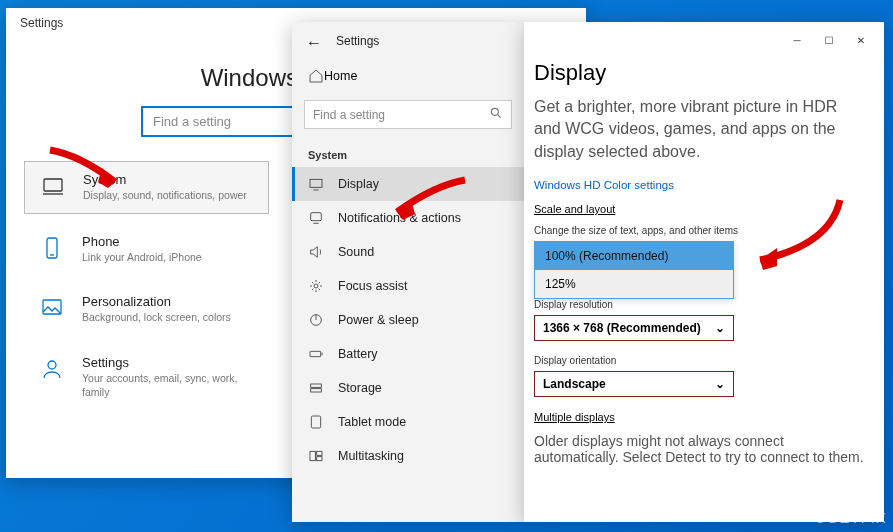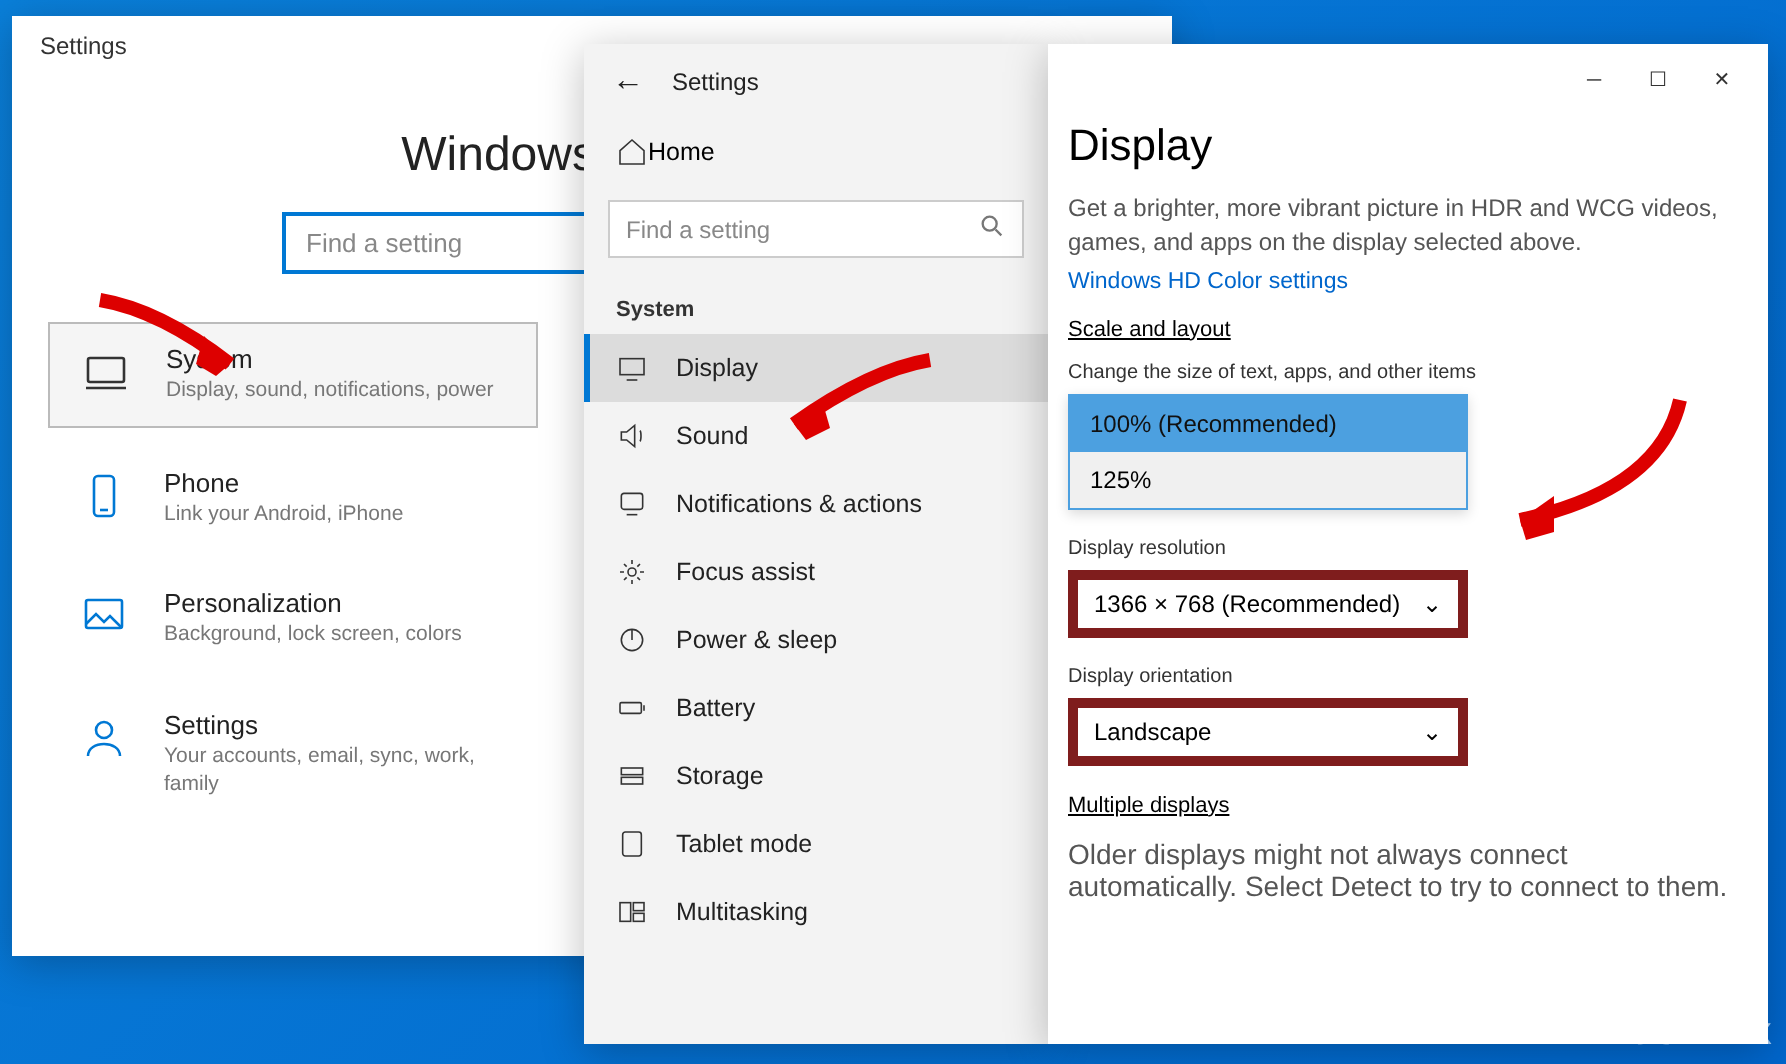--- a/index.html
+++ b/index.html
@@ -32,26 +32,26 @@
   .nav-item { display: flex; align-items: center; gap: 14px; padding: 9px 16px; font-size: 12.5px; color:#222; }
   .nav-item.selected { background: #dcdcdc; border-left: 3px solid #0078d4; padding-left:13px; }
   .nav-icon { width: 16px; height: 16px; display:flex; align-items:center; justify-content:center; }
   .nav-icon svg { width:16px; height:16px; stroke:#333; fill:none; stroke-width:1.2; }
   
   
   .win3 { left: 524px; top: 22px; width: 360px; height: 500px; }
   .win3-header { display: flex; justify-content: flex-end; padding: 6px 8px 0; }
   .win3-body { padding: 8px 16px 0 10px; }
   .page-title { font-size: 22px; font-weight: 350; margin-bottom: 10px; }
-  .page-desc { font-size: 12px; color: #555; line-height: 1.4; margin-bottom: 5px; }
+  .page-desc { font-size: 16px; color: #555; line-height: 1.4; margin-bottom: 16px; }
   .link { color: #0066cc; font-size: 11.5px; }
   .section-head { font-size: 11px; font-weight: 400; margin-top: 12px; margin-bottom: 10px; text-decoration: underline; }
   .label-sm { font-size: 10px; color: #333; margin-bottom: 5px; }
-  .dd { border: 5px solid #7f1d1d; width: 200px; padding: 5px 8px; font-size: 12px; display:flex; justify-content:space-between; align-items:center; margin-bottom:14px; }
-  .dd-open { width: 200px; border:1px solid #4ca0e0; margin-bottom:14px; box-shadow:0 2px 6px rgba(0,0,0,0.15); }
+  .dd { border: 1px solid #7f1d1d; width: 200px; padding: 5px 8px; font-size: 12px; display:flex; justify-content:space-between; align-items:center; margin-bottom:14px;font-weight:bold; }
+  .dd-open { width: 200px; border:1px solid #4ca0e0; box-shadow:0 2px 6px rgba(0,0,0,0.15); }
   .dd-option { padding: 7px 10px; font-size: 12px; background:#f0f0f0; }
   .dd-option.sel { background: #4ca0e0; color:#111; }
   .trunc { font-size: 14px; color:#555; }
   
   
   .arrow { position: absolute; pointer-events: none; z-index: 50; }
   
   
   .watermark { position: absolute; right: 6px; bottom: 6px; color: rgba(255,255,255,0.6); font-size: 15px; letter-spacing: 1px; font-weight:300; }
 </style>
@@ -151,34 +151,34 @@
         <svg viewBox="0 0 24 24">
           <rect x="3" y="5" width="18" height="12"></rect>
           <line x1="8" y1="21" x2="16" y2="21"></line>
         </svg>
       </span>
     <span>Display</span>
   </div>
   <div class="nav-item">
     <span class="nav-icon">
         <svg viewBox="0 0 24 24">
+          <rect x="4" y="4" width="16" height="12" rx="2"></rect>
+          <path d="M8 20h8"></path>
+        </svg>
+      </span>
+    <span>Notifications &amp; actions</span>
+  </div>
+  <div class="nav-item">
+    <span class="nav-icon">
+        <svg viewBox="0 0 24 24">
           <path d="M4 9v6h4l6 5V4L8 9H4z"></path>
           <path d="M18 8c1 1 1 7 0 8"></path>
         </svg>
       </span>
     <span>Sound</span>
-  </div>
-  <div class="nav-item">
-    <span class="nav-icon">
-        <svg viewBox="0 0 24 24">
-          <rect x="4" y="4" width="16" height="12" rx="2"></rect>
-          <path d="M8 20h8"></path>
-        </svg>
-      </span>
-    <span>Notifications &amp; actions</span>
   </div>
   <div class="nav-item">
     <span class="nav-icon">
         <svg viewBox="0 0 24 24">
           <circle cx="12" cy="12" r="3"></circle>
           <path d="M12 3v3M12 18v3M3 12h3M18 12h3M6 6l2 2M16 16l2 2M18 6l-2 2M8 16l-2 2"></path>
         </svg>
       </span>
     <span>Focus assist</span>
   </div>

